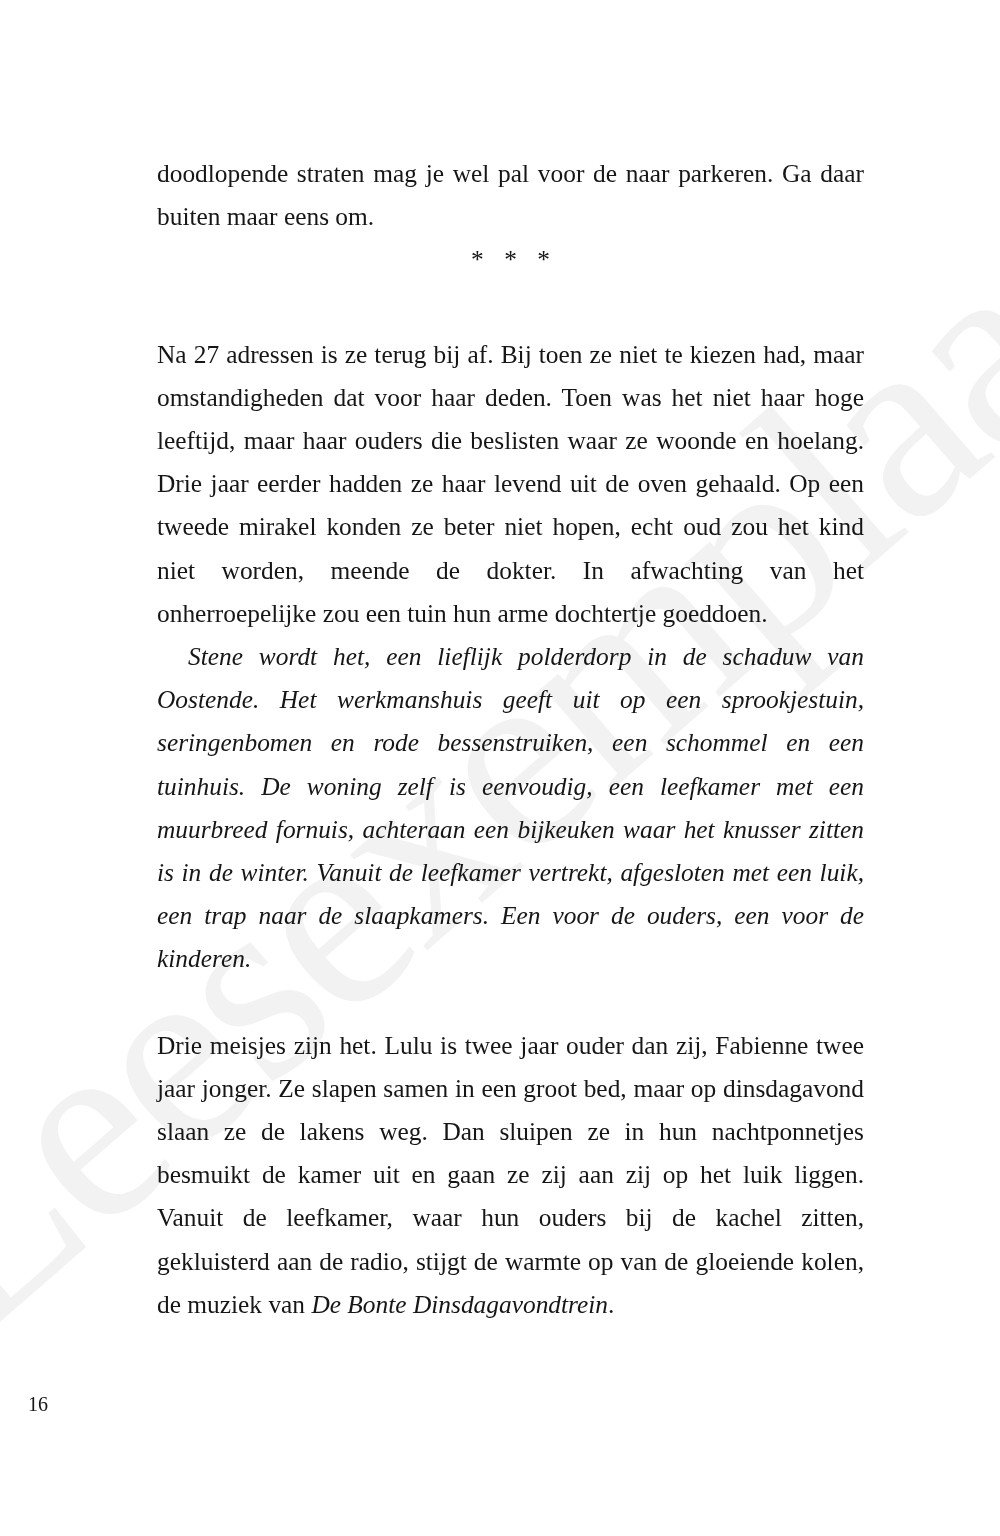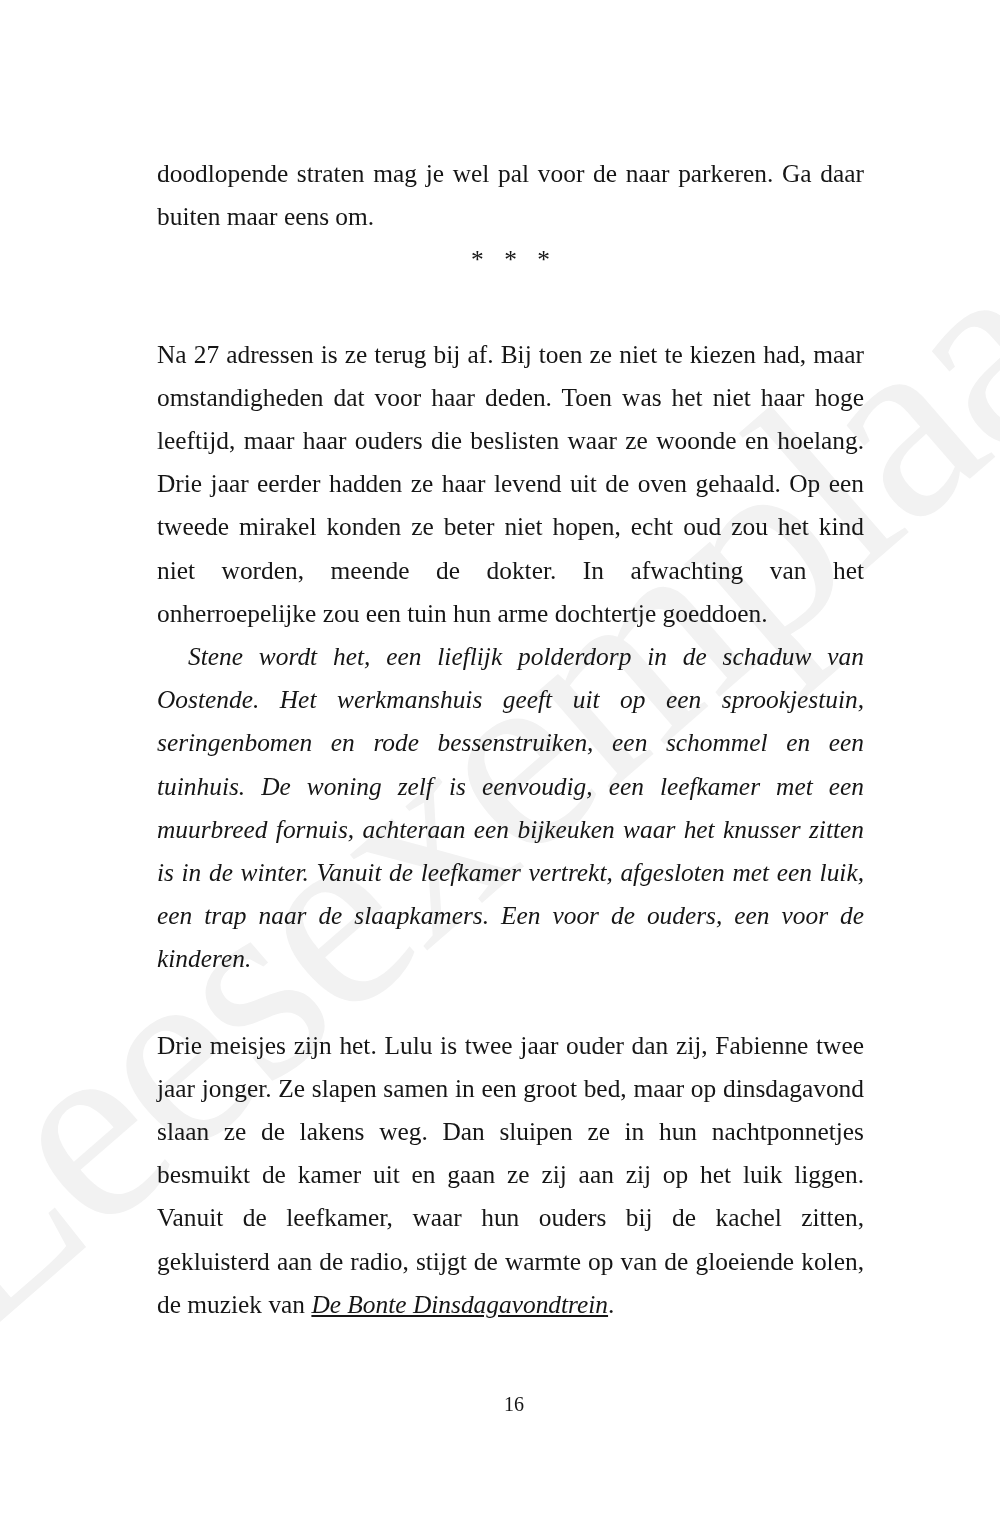--- a/index.html
+++ b/index.html
@@ -57,21 +57,20 @@
     text-justify: inter-word;
     margin: 0;
     hyphens: manual;
   }
   .para.indent {
     text-indent: 31px;
     font-style: italic;
   }
   .para .it {
     font-style: italic;
-    text-decoration: underline;
   }
 
   
   .block-open   { margin-top: 152px; }
   .block-sep    { margin-top: 43px; }
   .block-body   { margin-top: 51px; }
   .block-gap    { margin-top: 43px; }
 
   .scene-break {
     font-size: 25.4px;
@@ -81,21 +80,20 @@
     text-indent: 7px;
     margin: 0;
     color: #161616;
   }
 
   .folio {
     position: absolute;
     left: 0;
     right: 0;
     top: 1392px;
-    text-align: center;
     font-size: 20px;
     line-height: 24px;
     color: #161616;
     z-index: 2;
     padding-left: 28px;
   }
 </style>
 </head>
 <body>
 

